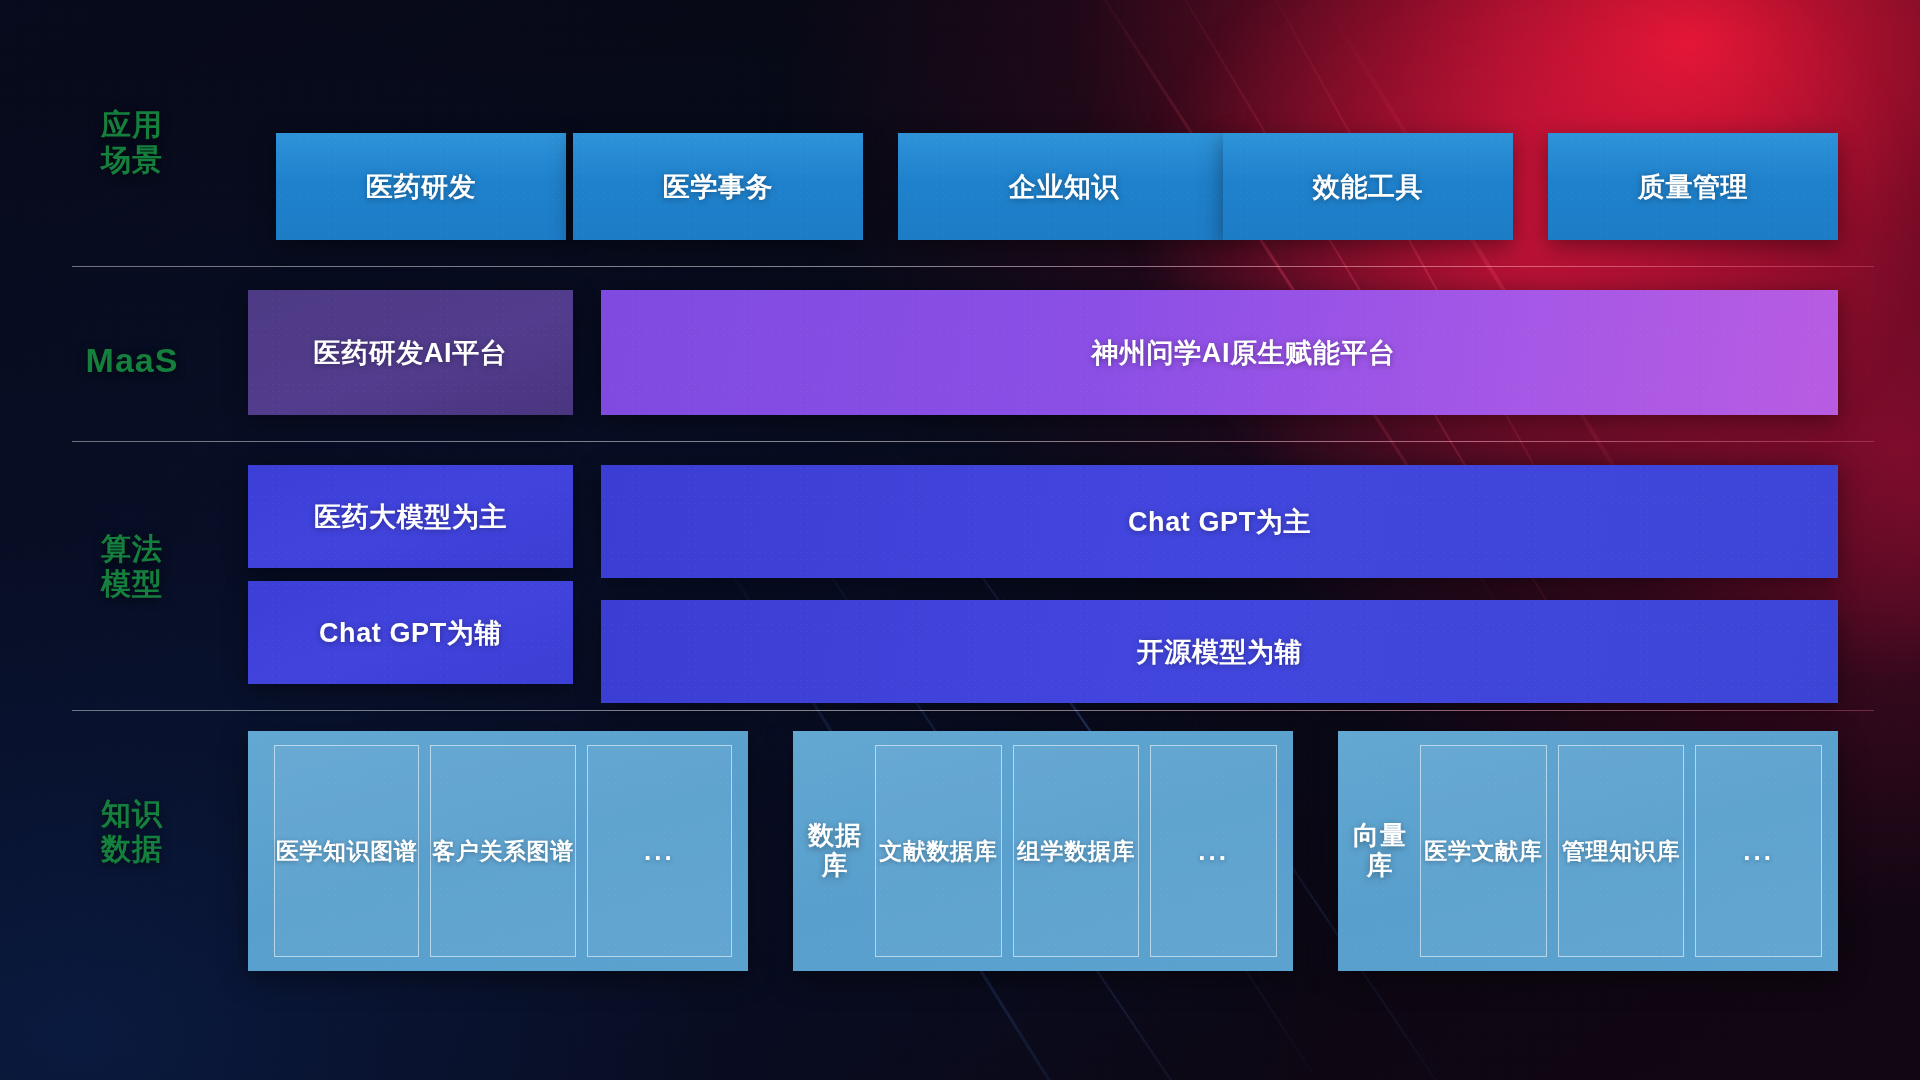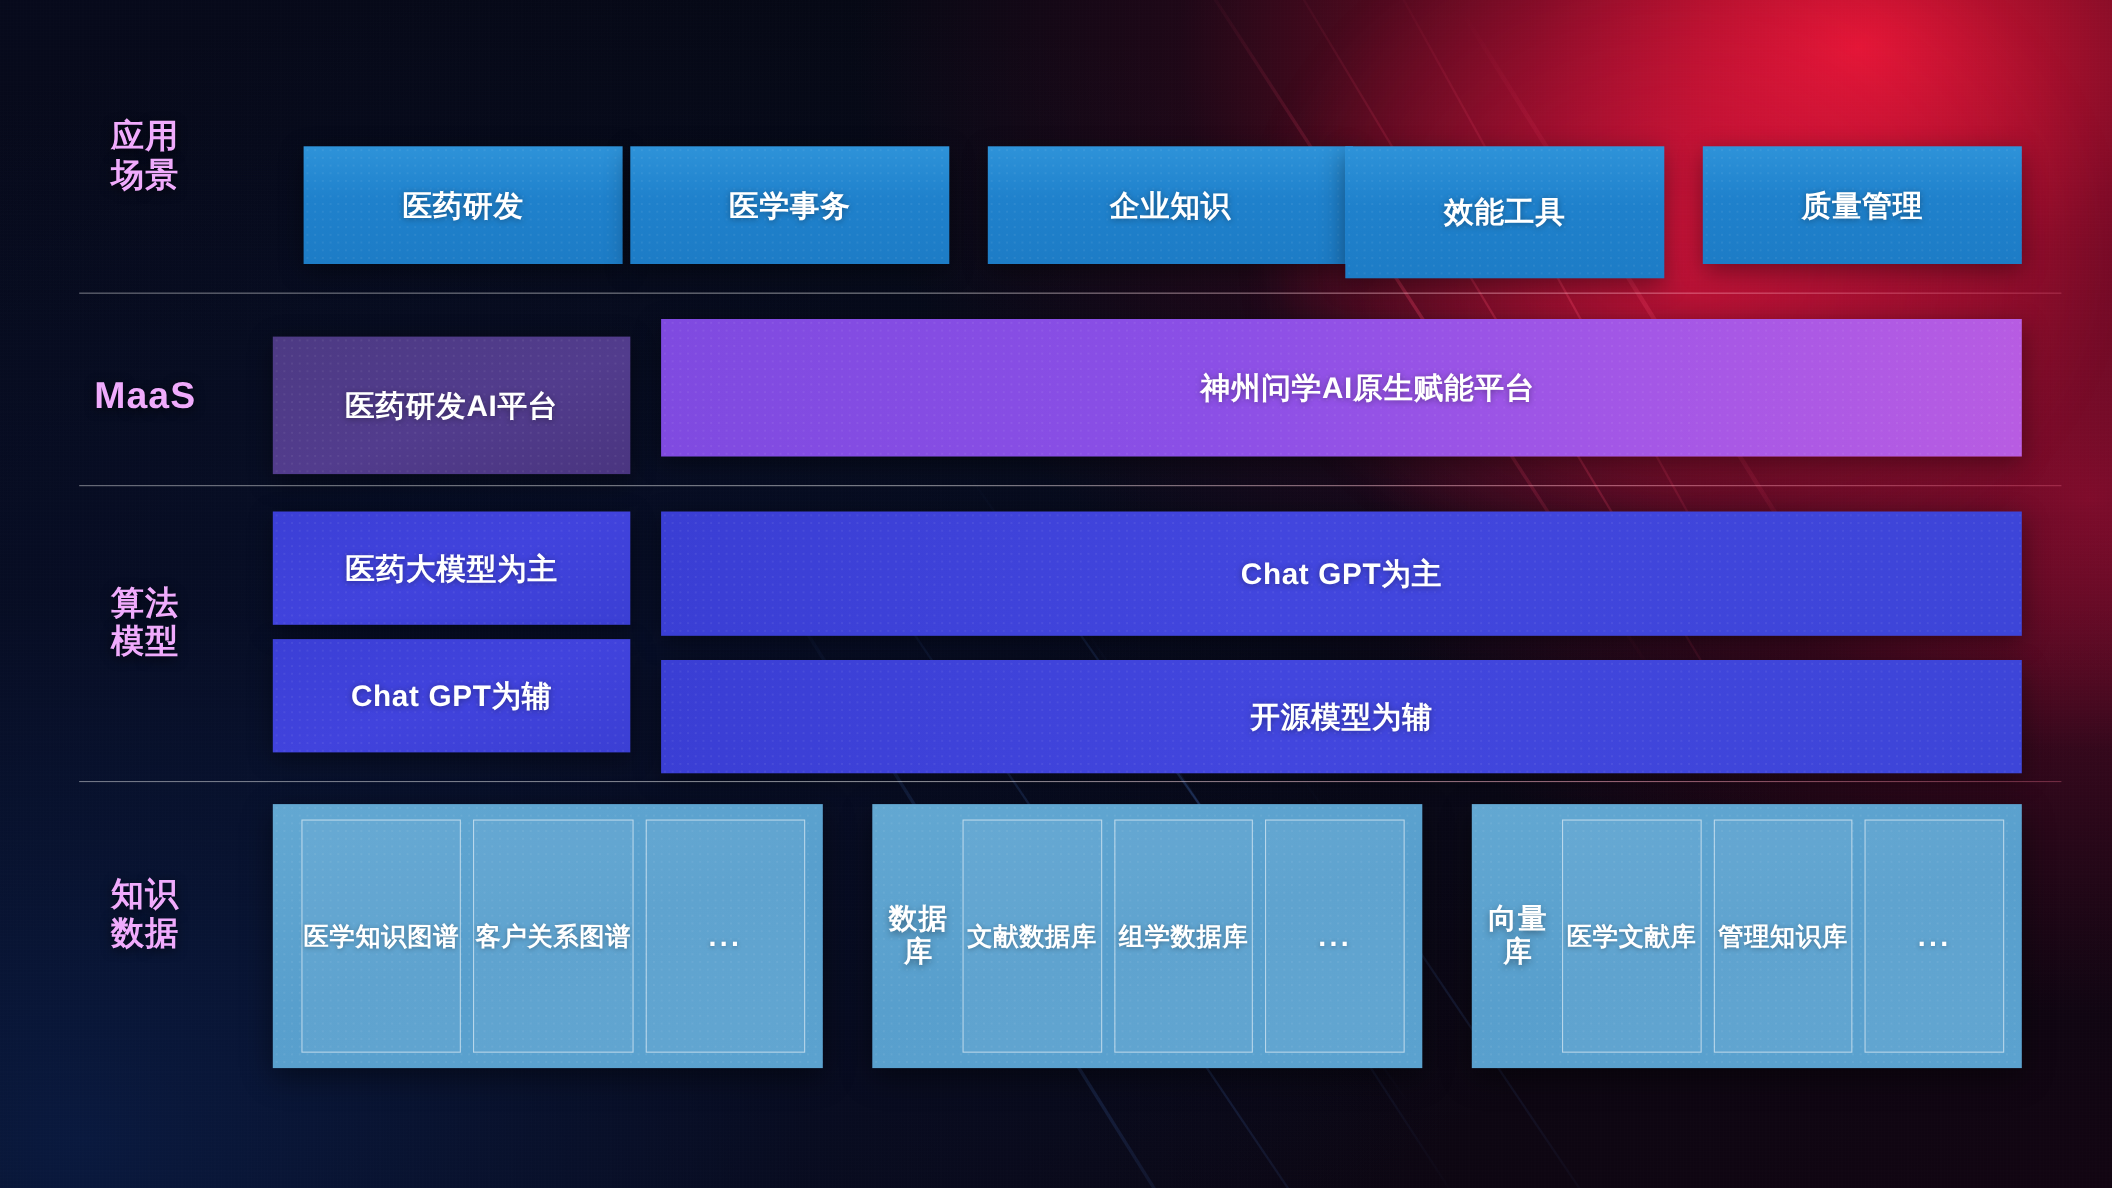--- a/index.html
+++ b/index.html
@@ -34,21 +34,21 @@
     background-image:
       repeating-linear-gradient(0deg, rgba(255,255,255,.035) 0 1px, rgba(0,0,0,0) 1px 3px),
       repeating-linear-gradient(90deg, rgba(255,255,255,.025) 0 1px, rgba(0,0,0,0) 1px 3px);
   }
 
   
   #sheet{ position:absolute; inset:0; }
   .row{ position:absolute; left:0; right:0; }
   .rowlabel{
     position:absolute; left:72px; width:120px;
-    color:#f0abfc; font-weight:700; letter-spacing:1px;
+    color:#15803d; font-weight:700; letter-spacing:1px;
     text-align:center; line-height:1.16;
     text-shadow:0 2px 10px rgba(0,0,0,.65);
   }
   .divider{
     position:absolute; height:1px; left:72px; right:46px;
     background:linear-gradient(90deg,rgba(255,255,255,.42) 0%,rgba(255,255,255,.50) 42%,rgba(255,170,190,.55) 78%,rgba(255,120,150,.30) 100%);
   }
 
   
   .cell{
@@ -136,36 +136,36 @@
 
     <div class="cell app-cell" style="left:248px;  top:133px; width:290px; height:107px;margin-left:28px;">
         <span>医药研发</span>
       </div>
     <div class="cell app-cell" style="left:573px;  top:133px; width:290px; height:107px;">
         <span>医学事务</span>
       </div>
     <div class="cell app-cell" style="left:898px;  top:133px; width:332px; height:107px;">
         <span>企业知识</span>
       </div>
-    <div class="cell app-cell" style="left:1223px; top:133px; width:290px; height:120px;">
+    <div class="cell app-cell" style="left:1223px; top:133px; width:290px; height:107px;">
         <span>效能工具</span>
       </div>
     <div class="cell app-cell" style="left:1548px; top:133px; width:290px; height:107px;">
         <span>质量管理</span>
       </div>
   </div>
 
   <div class="divider" style="top:266px;"></div>
 
   <div class="row">
     <div class="rowlabel" style="top:341px; font-size:34px;">
       <div>MaaS</div>
     </div>
 
-    <div class="cell maas-left" style="left:248px; top:306px; width:325px; height:125px;">
+    <div class="cell maas-left" style="left:248px; top:290px; width:325px; height:125px;">
         <span>医药研发AI平台</span>
       </div>
     <div class="cell maas-right" style="left:601px; top:290px; width:1237px; height:125px;">
         <span>神州问学AI原生赋能平台</span>
       </div>
   </div>
 
   <div class="divider" style="top:441px;"></div>
 
   <div class="row">

